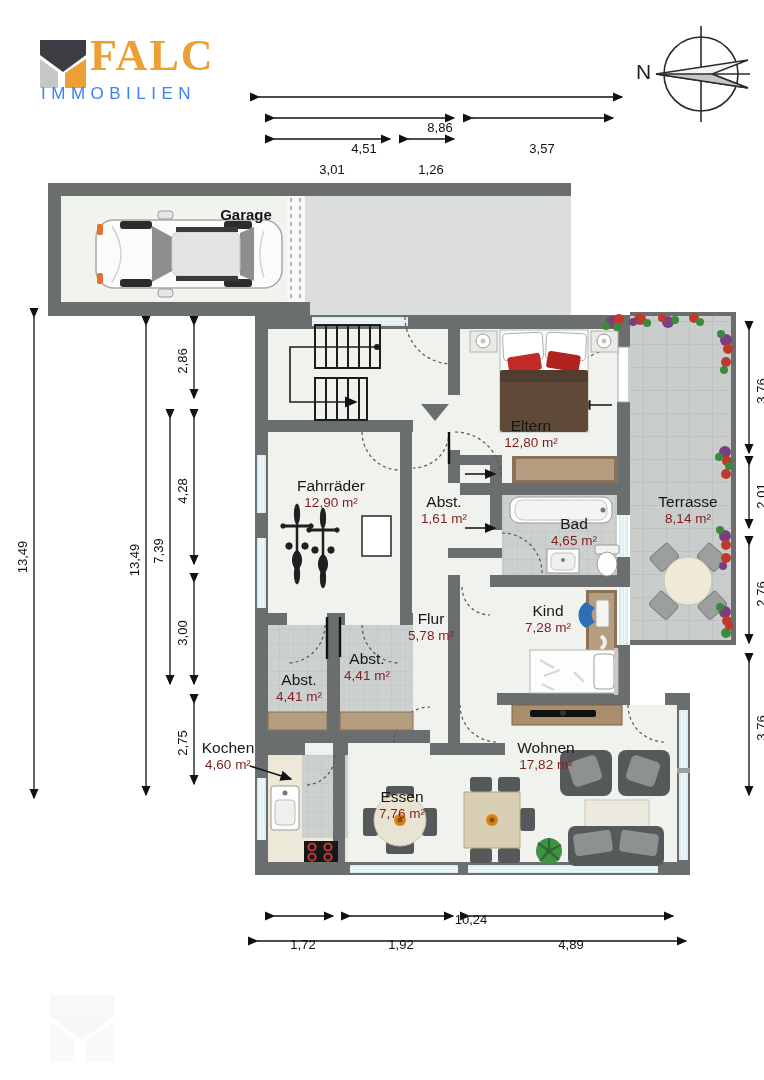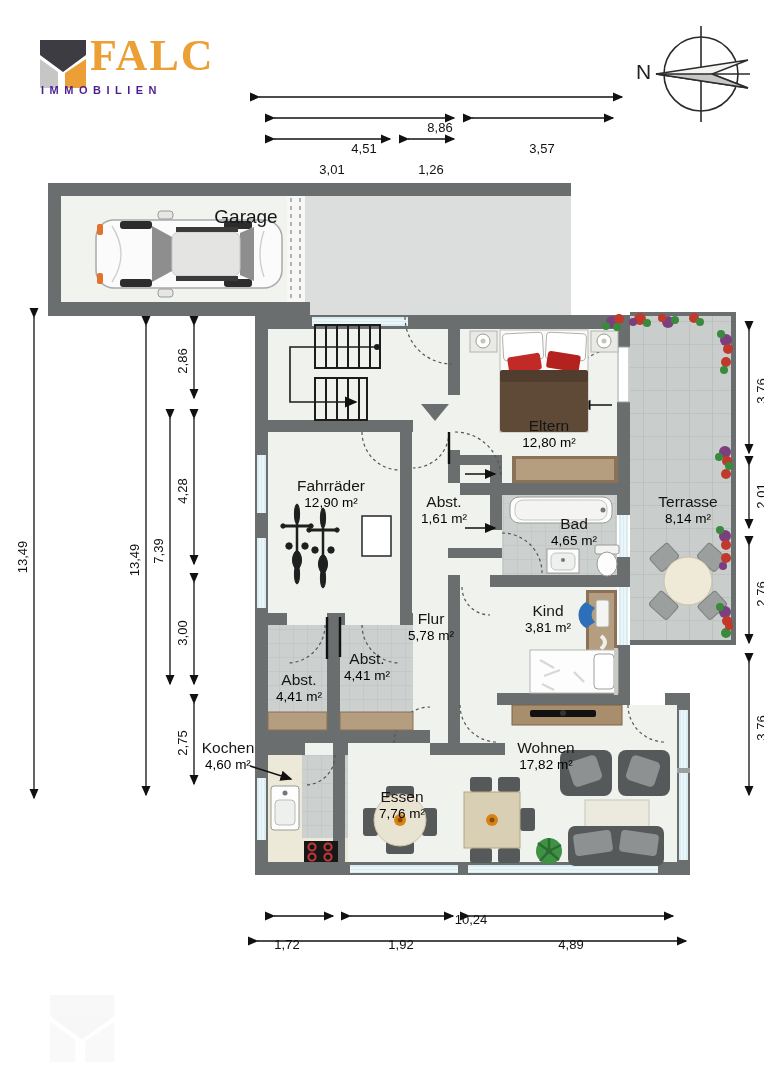--- a/index.html
+++ b/index.html
@@ -1,30 +1,30 @@
 <!DOCTYPE html>
 <html><head>
 <meta charset="utf-8">
 <style>
   html,body{margin:0;padding:0;background:#fff;}
   .canvas{position:relative;width:764px;height:1080px;background:#ffffff;overflow:hidden;
           font-family:"Liberation Sans", sans-serif;color:#1a1a1a;}
   .plan-svg{position:absolute;left:0;top:0;}
   .lbl{position:absolute;transform:translateX(-50%);text-align:center;white-space:nowrap;line-height:1.15;}
   .room-name{font-size:15.5px;font-weight:500;color:#161616;display:block;}
-  .room-area{font-size:13.5px;font-weight:400;color:#000000;display:block;}
+  .room-area{font-size:13.5px;font-weight:400;color:#7f1d1d;display:block;}
   .dim{position:absolute;font-size:13px;color:#111;transform:translateX(-50%);white-space:nowrap;margin-top:40px;}
   .dim-v{position:absolute;font-size:13px;color:#111;white-space:nowrap;
          transform:translate(-50%,-50%) rotate(-90deg);}
   .brand{position:absolute;left:40px;top:38px;width:200px;}
   .brand-word{position:absolute;left:50px;top:-8px;font-family:"Liberation Serif", serif;
               font-weight:bold;font-size:44px;letter-spacing:2px;color:#eb9f35;}
-  .brand-sub{position:absolute;left:1px;top:46px;font-size:11px;letter-spacing:5.5px;color:#4c1d95;font-weight:bold;}
+  .brand-sub{position:absolute;left:1px;top:46px;font-size:17px;letter-spacing:5.5px;color:#3b82f6;}
   .compass-n{position:absolute;left:636px;top:60px;font-size:21px;color:#222;}
-  .garage-lbl{font-size:19px;font-weight:400;}
+  .garage-lbl{font-size:15px;font-weight:700;}
 </style>
 </head>
 <body>
 
 <div class="canvas">
 
 <svg class="plan-svg" width="764" height="1080" viewBox="0 0 764 1080">
   <defs>
     <marker id="ah" markerWidth="9" markerHeight="8" refX="7" refY="3.5" orient="auto">
       <path d="M0,0 L8,3.5 L0,7 Z" fill="#111"></path>
@@ -449,21 +449,21 @@
 <div class="brand">
   <span class="brand-word">FALC</span>
   <span class="brand-sub">IMMOBILIEN</span>
 </div>
 
 <span class="compass-n">N</span>
 
 <div class="lbl" style="left:246px;top:206px">
   <span class="room-name garage-lbl">Garage</span>
 </div>
-<div class="lbl" style="left:549px;top:417px">
+<div class="lbl" style="left:531px;top:417px">
   <span class="room-name">Eltern</span>
   <span class="room-area">12,80 m²</span>
 </div>
 <div class="lbl" style="left:331px;top:477px">
   <span class="room-name">Fahrräder</span>
   <span class="room-area">12,90 m²</span>
 </div>
 <div class="lbl" style="left:444px;top:493px">
   <span class="room-name">Abst.</span>
   <span class="room-area">1,61 m²</span>
@@ -475,21 +475,21 @@
 <div class="lbl" style="left:688px;top:493px">
   <span class="room-name">Terrasse</span>
   <span class="room-area">8,14 m²</span>
 </div>
 <div class="lbl" style="left:431px;top:610px">
   <span class="room-name">Flur</span>
   <span class="room-area">5,78 m²</span>
 </div>
 <div class="lbl" style="left:548px;top:602px">
   <span class="room-name">Kind</span>
-  <span class="room-area">3,81 m²</span>
+  <span class="room-area">7,28 m²</span>
 </div>
 <div class="lbl" style="left:299px;top:671px">
   <span class="room-name">Abst.</span>
   <span class="room-area">4,41 m²</span>
 </div>
 <div class="lbl" style="left:367px;top:650px">
   <span class="room-name">Abst.</span>
   <span class="room-area">4,41 m²</span>
 </div>
 <div class="lbl" style="left:228px;top:739px">
@@ -504,21 +504,21 @@
   <span class="room-name">Wohnen</span>
   <span class="room-area">17,82 m²</span>
 </div>
 
 <span class="dim" style="left:440px;top:80px">8,86</span>
 <span class="dim" style="left:364px;top:101px">4,51</span>
 <span class="dim" style="left:542px;top:101px">3,57</span>
 <span class="dim" style="left:332px;top:122px">3,01</span>
 <span class="dim" style="left:431px;top:122px">1,26</span>
 
-<span class="dim" style="left:287px;top:897px">1,72</span>
+<span class="dim" style="left:303px;top:897px">1,72</span>
 <span class="dim" style="left:401px;top:897px">1,92</span>
 <span class="dim" style="left:571px;top:897px">4,89</span>
 <span class="dim" style="left:471px;top:872px">10,24</span>
 
 <span class="dim-v" style="left:22px;top:557px">13,49</span>
 <span class="dim-v" style="left:134px;top:560px">13,49</span>
 <span class="dim-v" style="left:158px;top:551px">7,39</span>
 <span class="dim-v" style="left:182px;top:361px">2,86</span>
 <span class="dim-v" style="left:182px;top:491px">4,28</span>
 <span class="dim-v" style="left:182px;top:633px">3,00</span>

